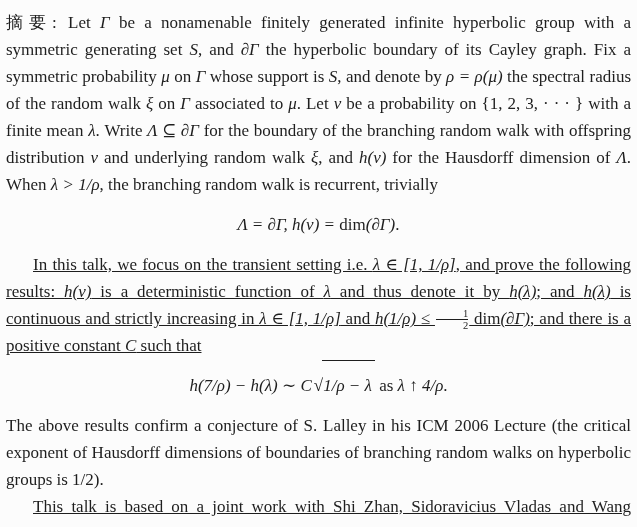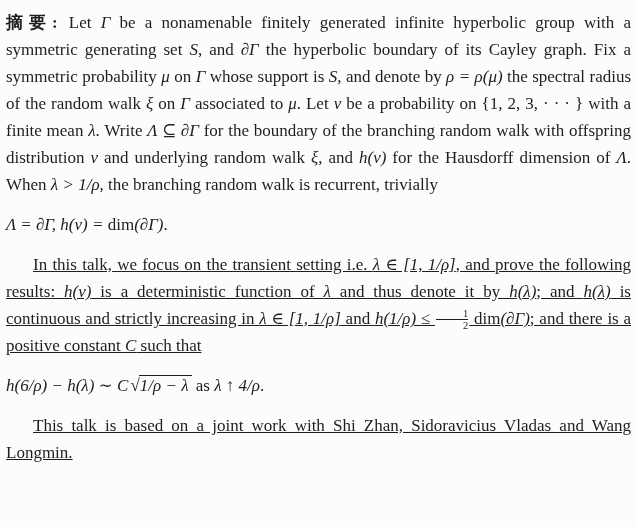--- a/index.html
+++ b/index.html
@@ -16,55 +16,56 @@
     overflow: hidden;
   }
   .page { width: 100%; height: 100%; }
   p.para {
     margin: 0;
     text-align: justify;
     text-justify: inter-word;
   }
   p.para.indent { text-indent: 27px; text-decoration: underline; }
   .label {
-    font-weight: bold;
+    font-weight: normal;
     letter-spacing: 1px;
   }
   .t { font-style: normal; }
   .m { font-style: italic; }
   .equation {
-    text-align: left;
+    text-align: center;
     margin: 13px 0 13px 0;
     white-space: nowrap;
   }
   
   .frac {
     display: inline-block;
     vertical-align: -0.45em;
     text-align: center;
     font-size: 0.62em;
     line-height: 1.05;
     margin: 0 1px;
   }
   .frac .num { display: block; }
   .frac .den { display: block; border-top: 1px solid currentColor; }
   
   .sqrt { display: inline-block; white-space: nowrap; margin-left: 2px; }
   .sqrt-sign { font-style: normal; }
   .sqrt-body {
     font-style: italic;
     border-top: 1.3px solid currentColor;
-    padding: 0 3px 0 1px;
+    padding: 15px 3px 0 1px;
     margin-left: -1px;
   }
 </style>
 </head>
 <body>
 
 <div class="page">
   <div>
       <p class="para"><b class="label">摘要: </b><span class="t">Let </span><span class="m">Γ</span><span class="t"> be a nonamenable finitely generated infinite hyperbolic group with a symmetric generating set </span><span class="m">S</span><span class="t">, and </span><span class="m">∂Γ</span><span class="t"> the hyperbolic boundary of its Cayley graph. Fix a symmetric probability </span><span class="m">μ</span><span class="t"> on </span><span class="m">Γ</span><span class="t"> whose support is </span><span class="m">S</span><span class="t">, and denote by </span><span class="m">ρ = ρ(μ)</span><span class="t"> the spectral radius of the random walk </span><span class="m">ξ</span><span class="t"> on </span><span class="m">Γ</span><span class="t"> associated to </span><span class="m">μ</span><span class="t">. Let </span><span class="m">ν</span><span class="t"> be a probability on {1, 2, 3, · · · } with a finite mean </span><span class="m">λ</span><span class="t">. Write </span><span class="m">Λ ⊆ ∂Γ</span><span class="t"> for the boundary of the branching random walk with offspring distribution </span><span class="m">ν</span><span class="t"> and underlying random walk </span><span class="m">ξ</span><span class="t">, and </span><span class="m">h(ν)</span><span class="t"> for the Hausdorff dimension of </span><span class="m">Λ</span><span class="t">. When </span><span class="m">λ &gt; 1/ρ</span><span class="t">, the branching random walk is recurrent, trivially</span></p>
       <div class="equation"><span class="m">Λ = ∂Γ,  h(ν) = </span><span class="t">dim</span><span class="m">(∂Γ)</span><span class="t">.</span></div>
       <p class="para indent"><span class="t">In this talk, we focus on the transient setting i.e. </span><span class="m">λ ∈ [1, 1/ρ]</span><span class="t">, and prove the following results: </span><span class="m">h(ν)</span><span class="t"> is a deterministic function of </span><span class="m">λ</span><span class="t"> and thus denote it by </span><span class="m">h(λ)</span><span class="t">; and </span><span class="m">h(λ)</span><span class="t"> is continuous and strictly increasing in </span><span class="m">λ ∈ [1, 1/ρ]</span><span class="t"> and </span><span class="m">h(1/ρ) ≤ </span><span class="frac"><span class="num">1</span><span class="den">2</span></span><span class="t"> dim</span><span class="m">(∂Γ)</span><span class="t">; and there is a positive constant </span><span class="m">C</span><span class="t"> such that</span></p>
-      <div class="equation"><span class="m">h(6/ρ) − h(λ) ∼ C</span><span class="sqrt"><span class="sqrt-sign">√</span><span class="sqrt-body">1/ρ − λ</span></span><span class="t"> as </span><span class="m">λ ↑ 4/ρ</span><span class="t">.</span></div>
+      <div class="equation"><span class="m">h(7/ρ) − h(λ) ∼ C</span><span class="sqrt"><span class="sqrt-sign">√</span><span class="sqrt-body">1/ρ − λ</span></span><span class="t"> as </span><span class="m">λ ↑ 4/ρ</span><span class="t">.</span></div>
+      <p class="para"><span class="t">The above results confirm a conjecture of S. Lalley in his ICM 2006 Lecture (the critical exponent of Hausdorff dimensions of boundaries of branching random walks on hyperbolic groups is 1/2).</span></p>
       <p class="para indent"><span class="t">This talk is based on a joint work with Shi Zhan, Sidoravicius Vladas and Wang Longmin.</span></p>
     </div>
 </div>
 
 </body></html>

